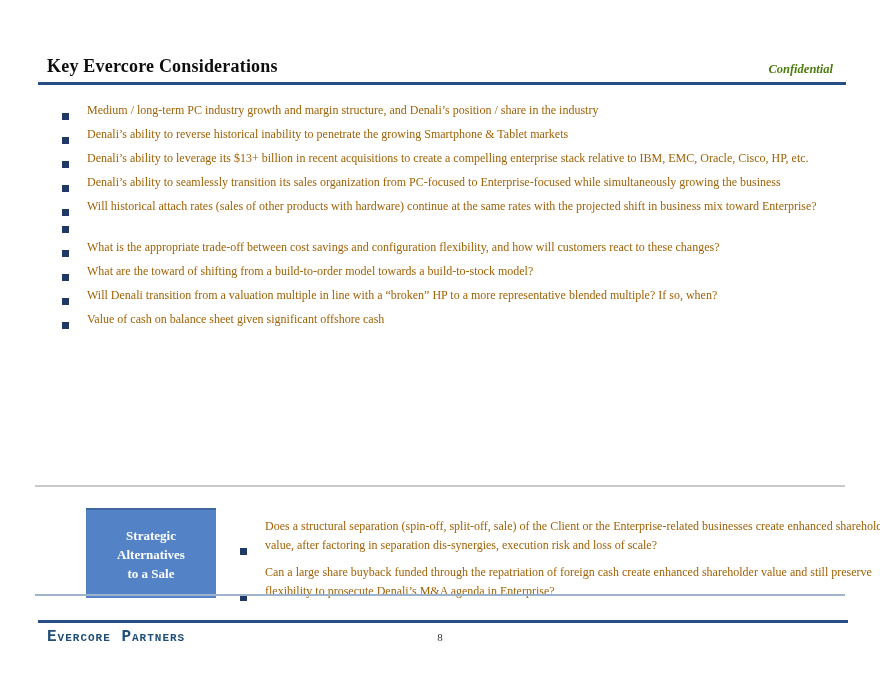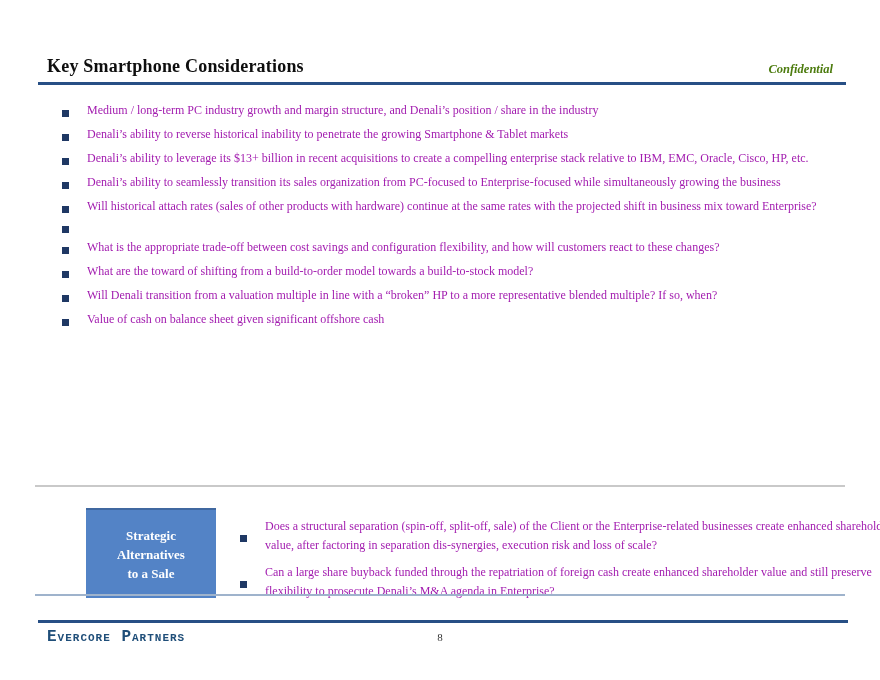--- a/index.html
+++ b/index.html
@@ -45,23 +45,23 @@
   }
   .label-box-1 { height: 380px; }
   .label-box-2 { height: 90px; }
 
   .bullets {
     list-style: none; margin: 0; flex: 1;
     padding: 5px 0 0 24px;
   }
   .section-2 .bullets { padding-top: 9px; }
   .bullet {
-    display: flex; align-items: center;
+    display: flex; align-items: flex-end;
     margin: 0 0 5px 0;
-    font-size: 12px; line-height: 19px; color: #a21caf;
+    font-size: 12px; line-height: 19px; color: #a16207;
   }
   .section-2 .bullet { margin-bottom: 8px; }
   .sq {
     width: 7px; height: 7px; flex-shrink: 0;
     margin: 5px 18px 0 0;
     background: var(--bullet-navy, #1F3864);
   }
   .bt { display: block; }
 
   
@@ -92,21 +92,21 @@
   .footer-page {
     position: absolute; left: 0; top: 631px; width: 880px;
     text-align: center; font-size: 11px; color: #333333;
   }
 </style>
 </head>
 <body>
 
 <div id="page">
 
-  <div class="title">Key Smartphone Considerations</div>
+  <div class="title">Key Evercore Considerations</div>
   <div class="confidential">Confidential</div>
   <div class="header-rule"></div>
 
   <div class="section section-1">
     <ul class="bullets">
       <li class="bullet">
           <span class="sq"></span>
           <span class="bt">Medium / long-term PC industry growth and margin structure, and Denali’s position / share in the industry</span>
         </li>
       <li class="bullet">

